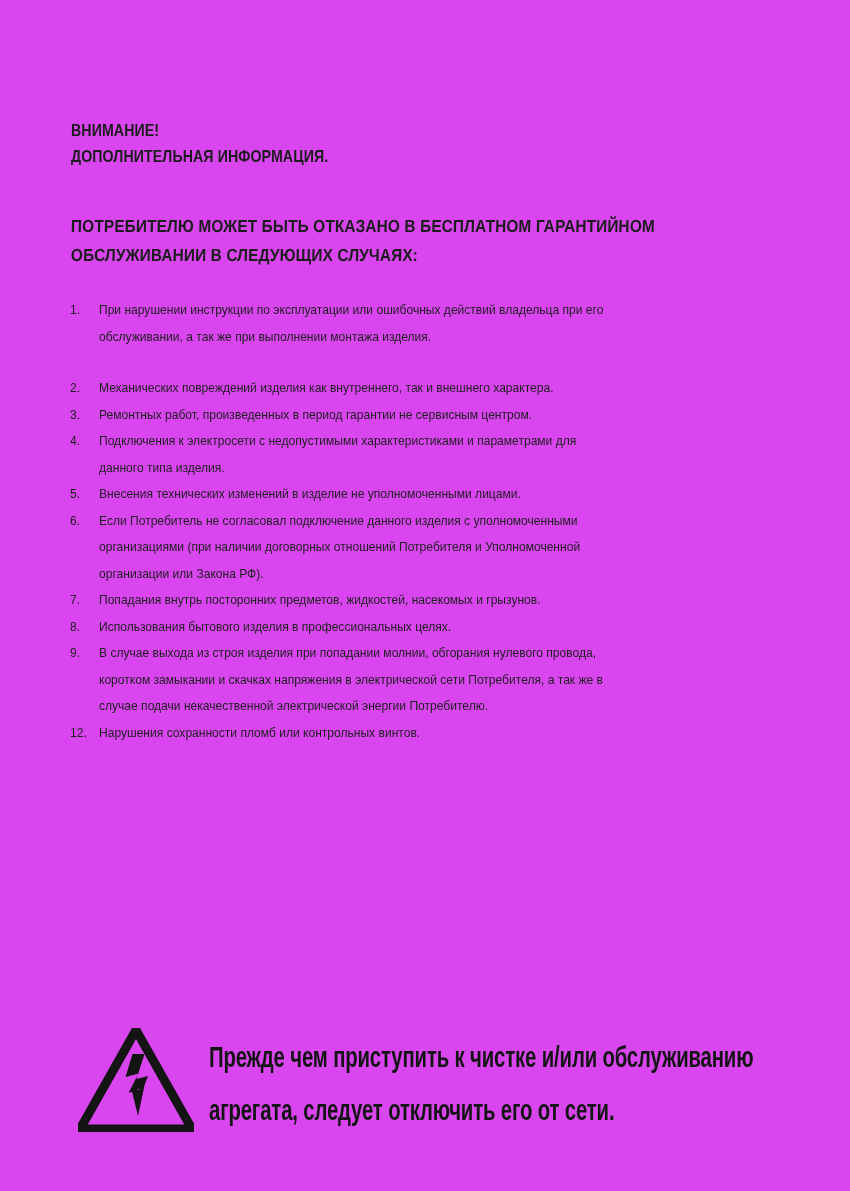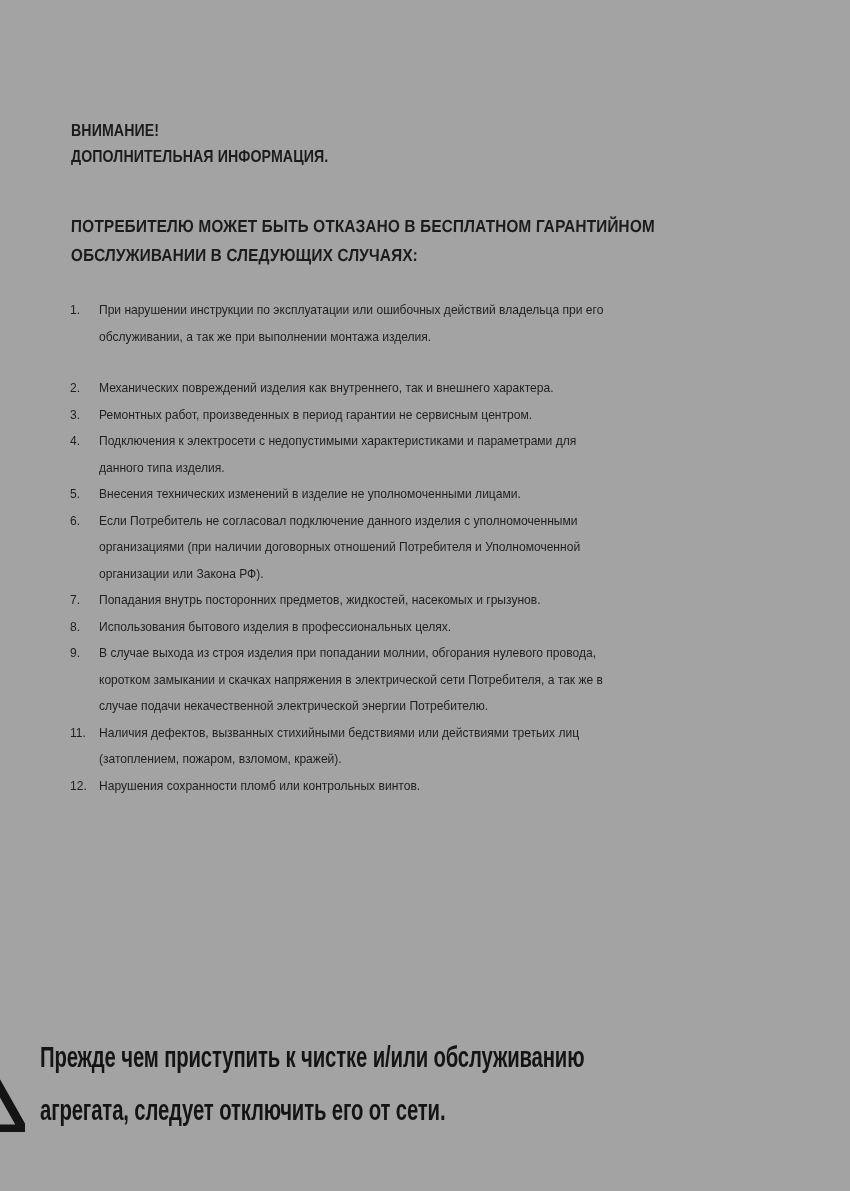--- a/index.html
+++ b/index.html
@@ -14,21 +14,21 @@
     position: relative;
     overflow: hidden;
     font-family: "Liberation Sans", "DejaVu Sans", sans-serif;
     color: #1a1a1a;
     -webkit-font-smoothing: antialiased;
   }
 
   .page {
     position: absolute;
     inset: 0;
-    background: #a3a3a3;
+    background: #d946ef;
   }
 
   
   .heading-block {
     position: absolute;
     left: 71px;
     top: 117px;
     width: 730px;
   }
   .heading-line {
@@ -96,21 +96,20 @@
   }
 
   
   .warning-block {
     position: absolute;
     left: 78px;
     top: 1026px;
     width: 740px;
     display: flex;
     align-items: flex-start;
-    justify-content: flex-end;
   }
   .warning-icon {
     flex: 0 0 auto;
     width: 116px;
     height: 104px;
     margin-top: 2px;
   }
   .warning-icon svg {
     display: block;
     width: 116px;
@@ -199,27 +198,20 @@
         <span class="body">
           <span class="ln">Использования бытового изделия в профессиональных целях.</span>
         </span>
       </div>
       <div class="list-item">
         <span class="marker">9.</span>
         <span class="body">
           <span class="ln">В случае выхода из строя  изделия при попадании молнии,  обгорания  нулевого провода,</span>
           <span class="ln">коротком замыкании и скачках напряжения в электрической сети Потребителя, а так же в</span>
           <span class="ln">случае подачи некачественной электрической энергии Потребителю.</span>
-        </span>
-      </div>
-      <div class="list-item">
-        <span class="marker">11.</span>
-        <span class="body">
-          <span class="ln">Наличия  дефектов,  вызванных  стихийными бедствиями или действиями третьих лиц</span>
-          <span class="ln">(затоплением, пожаром, взломом, кражей).</span>
         </span>
       </div>
       <div class="list-item">
         <span class="marker">12.</span>
         <span class="body">
           <span class="ln">Нарушения  сохранности пломб или контрольных винтов.</span>
         </span>
       </div>
     </div>
 

